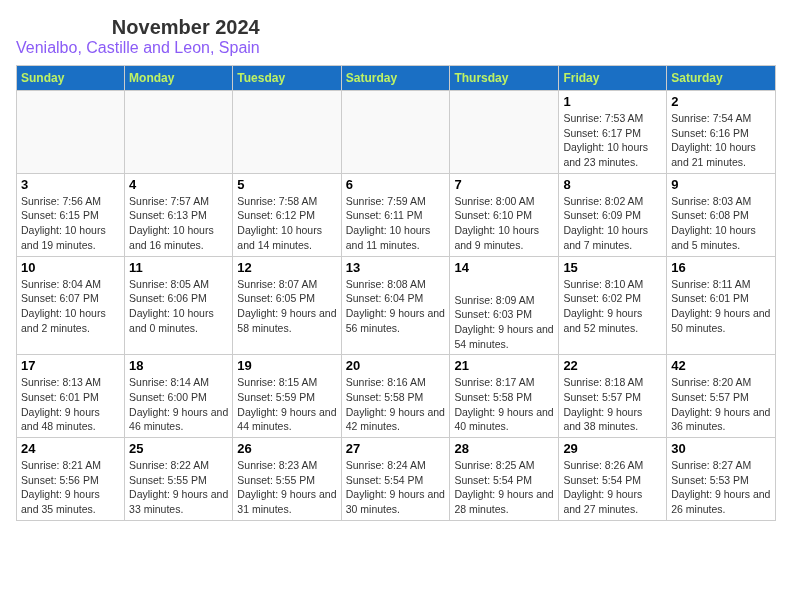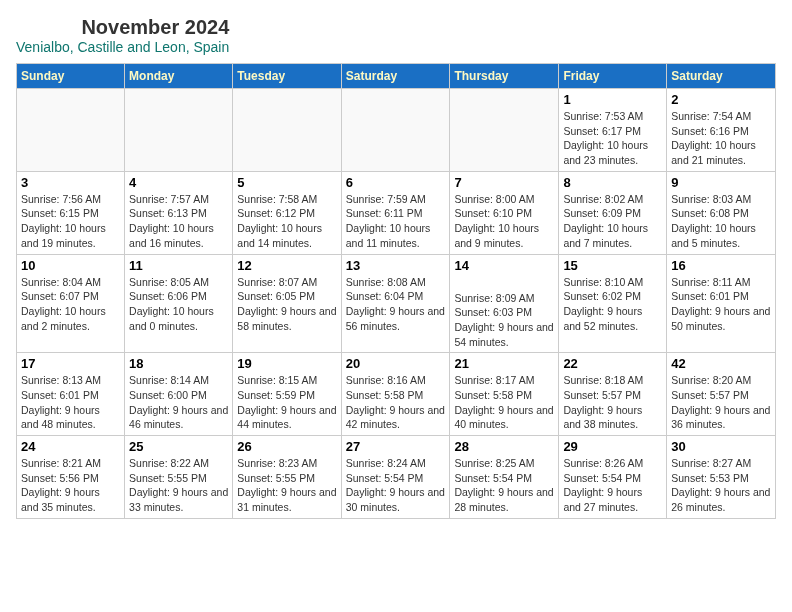--- a/index.html
+++ b/index.html
@@ -34,31 +34,31 @@
     }
     .title-area {
       text-align: right;
     }
     .month-title {
       font-size: 20px;
       font-weight: bold;
       color: #333;
     }
     .location {
-      font-size: 14px;
-      color: #0f766e;
+      font-size: 16px;
+      color: #8b5cf6;
     }
     table {
       width: 100%;
       border-collapse: collapse;
       font-size: 11px;
     }
     th {
       background-color: #1a6fc4;
-      color: #fef9c3;
+      color: #bef264;
       padding: 5px 4px;
       text-align: left;
       font-size: 12px;
       border: 1px solid #ccc;
     }
     td {
       border: 1px solid #ccc;
       vertical-align: top;
       padding: 3px 4px;
       height: 80px;

